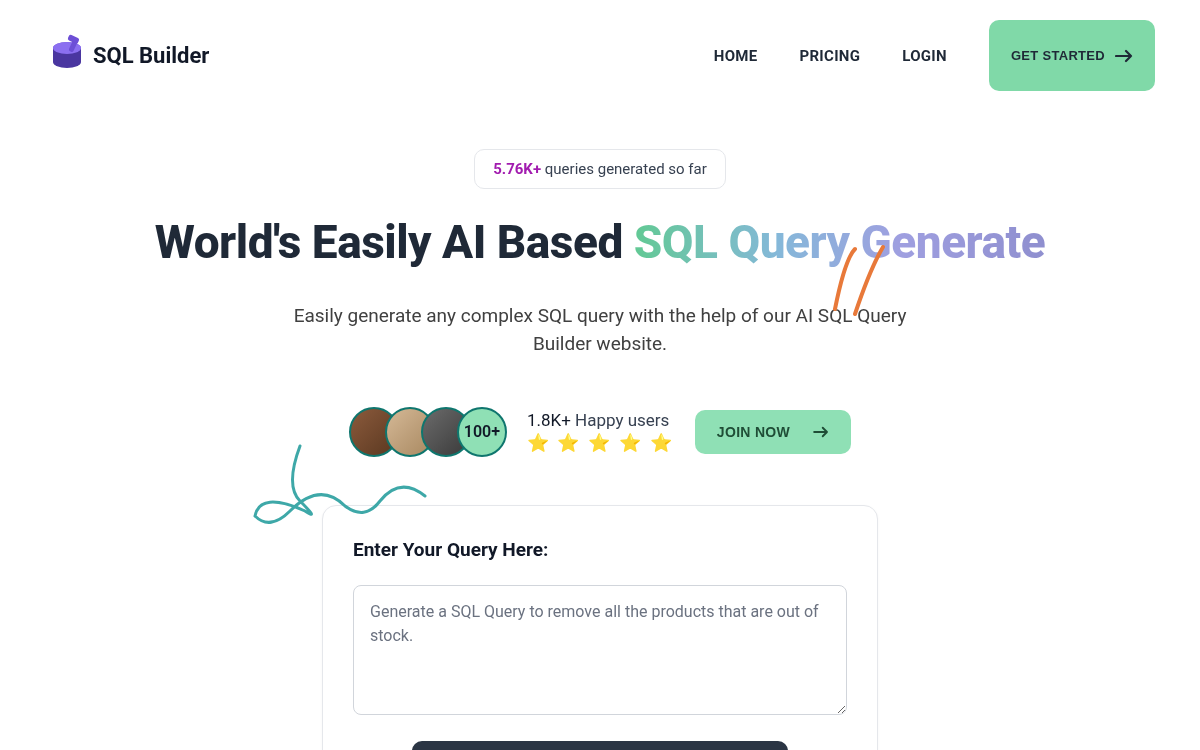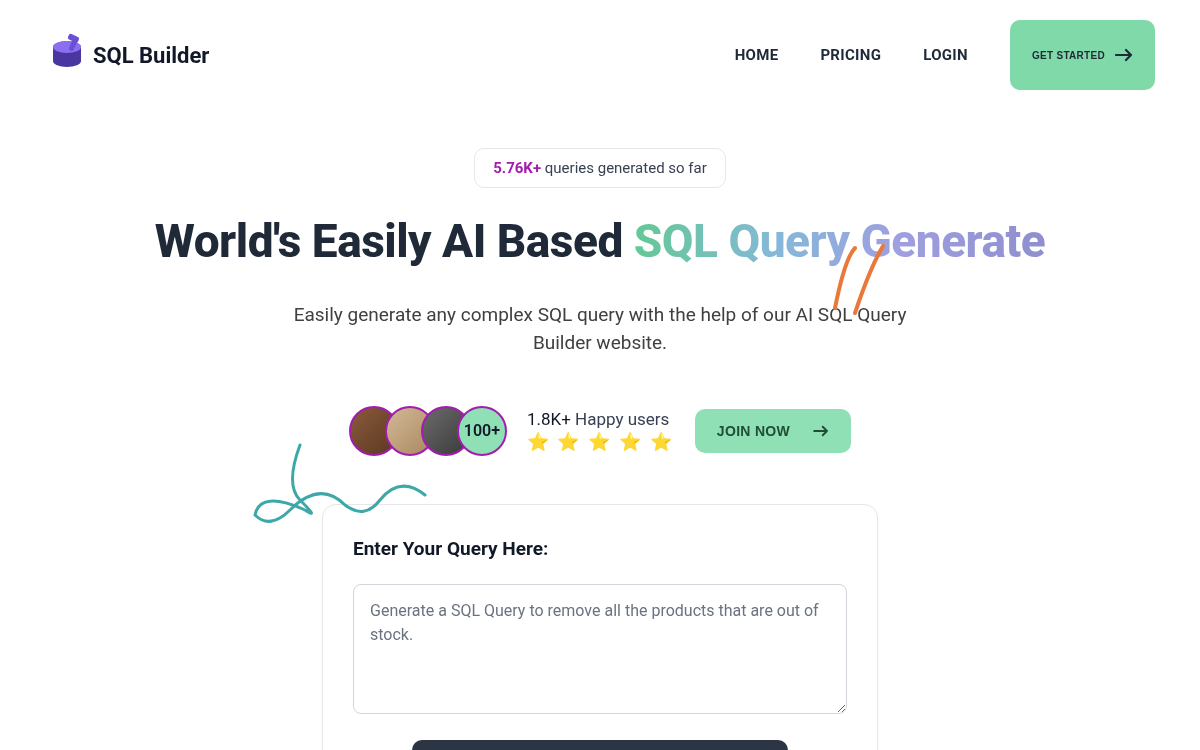--- a/index.html
+++ b/index.html
@@ -49,21 +49,21 @@
       font-weight: 700;
       color: #1f2937;
       text-decoration: none;
       letter-spacing: 0.3px;
       cursor: pointer;
     }
     .btn-getstarted {
       background: #80d9a8;
       color: #1f2937;
       font-weight: 700;
-      font-size: 10px;
+      font-size: 13px;
       padding: 28px 22px;
       border: none;
       border-radius: 10px;
       display: flex;
       align-items: center;
       gap: 10px;
       cursor: pointer;
       letter-spacing: 0.3px;
     }
     
@@ -117,21 +117,21 @@
       margin-bottom: 48px;
     }
     .avatars {
       display: flex;
       align-items: center;
     }
     .avatar {
       width: 50px;
       height: 50px;
       border-radius: 50%;
-      border: 2px solid #a21caf;
+      border: 2px solid #0f766e;
       margin-left: -14px;
       background-size: cover;
       background-position: center;
     }
     .avatar:first-child { margin-left: 0; }
     .avatar.a1 { background: linear-gradient(135deg,#8b5a3c,#5a3820); }
     .avatar.a2 { background: linear-gradient(135deg,#d4b896,#a88860); }
     .avatar.a3 { background: linear-gradient(135deg,#6b6b6b,#3a3a3a); }
     .avatar.more {
       background: #8fe0b5;

